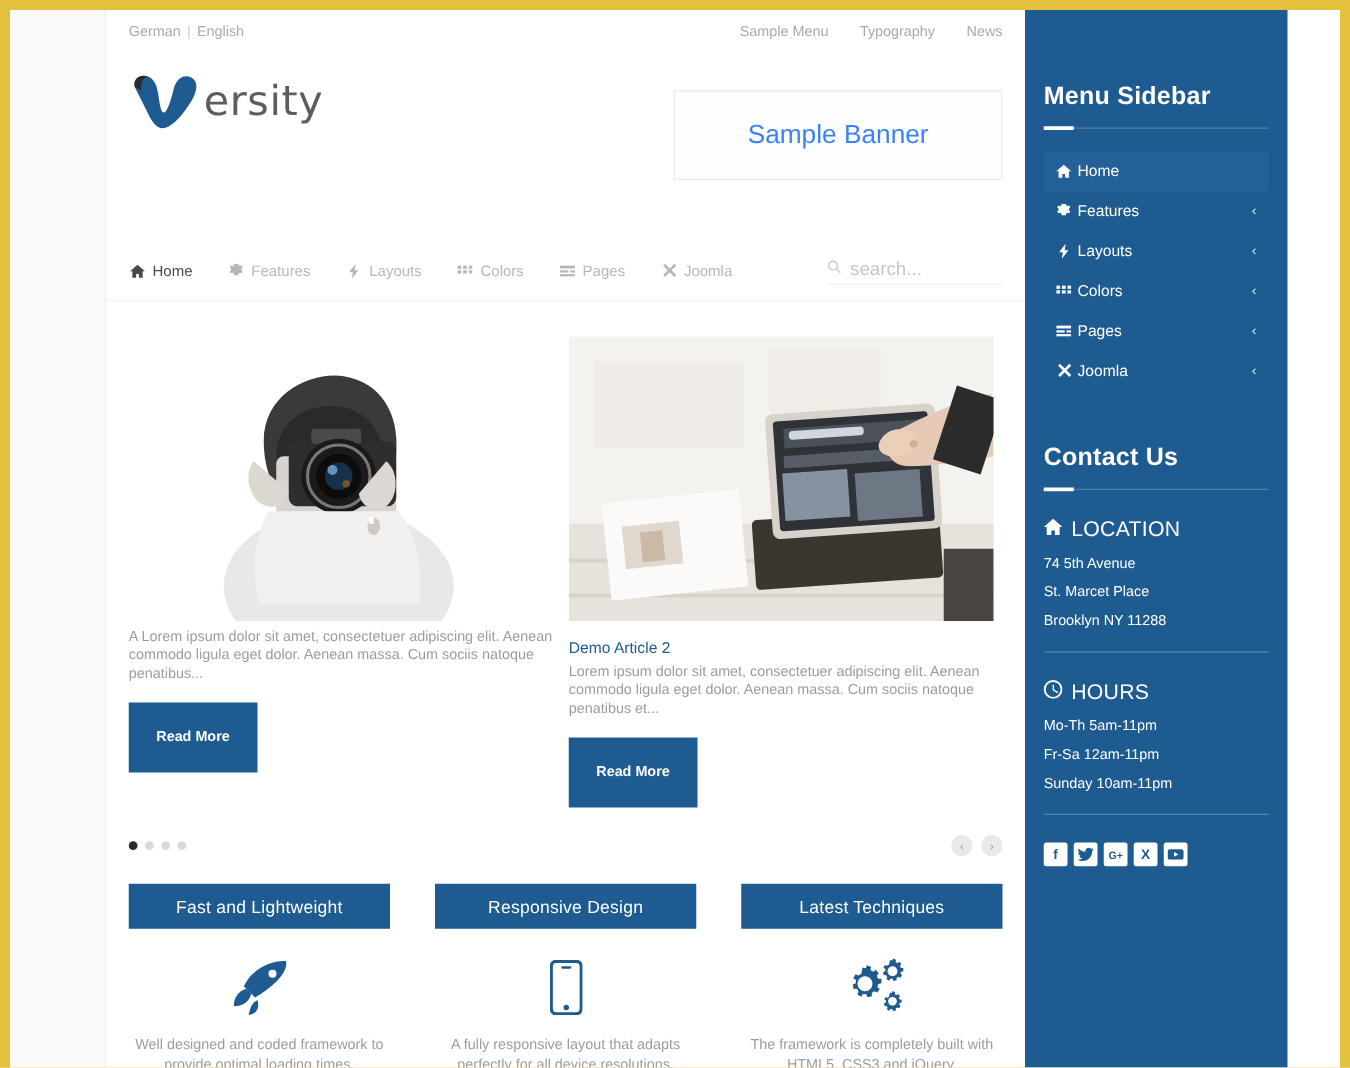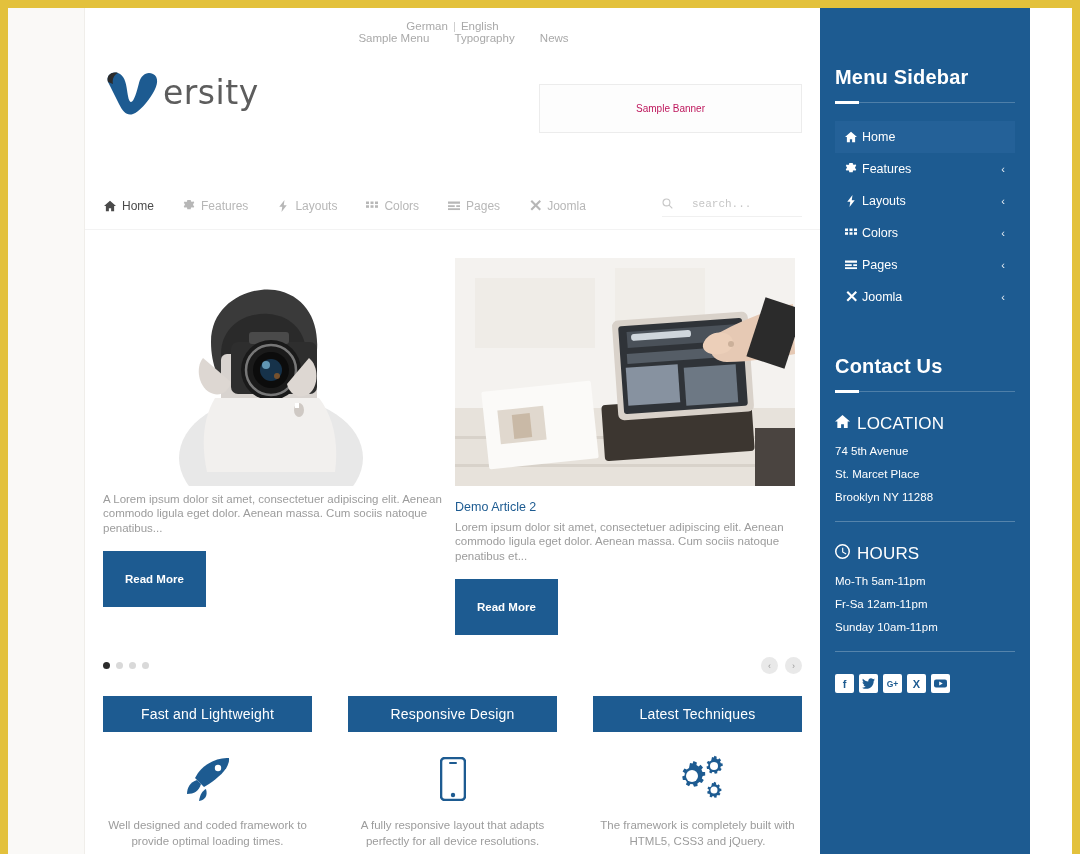--- a/index.html
+++ b/index.html
@@ -25,38 +25,38 @@
     color: #ffffff;
     padding: 18px 15px 0 15px;
     position: relative;
   }
   .rightpad { flex: 1; background: #ffffff; }
 
   
   .topbar {
     display: flex; justify-content: space-between; align-items: center;
     padding: 12px 18px 0 18px;
-    font-size: 11.5px; color: #a9a9a9; flex-direction: column;
+    font-size: 11.5px; color: #a9a9a9;
   }
   .topbar a { color: #a9a9a9; text-decoration: none; }
   .lang span.sep { margin: 0 5px; color: #cccccc; }
   .topnav a { margin-left: 22px; }
 
   
   .headrow { display: flex; align-items: flex-start; padding: 22px 18px 0 18px; }
   .logo { display: flex; align-items: center; }
   .logo svg { display: block; }
   .logo-text { font-size: 33px; color: #5d5d5d; letter-spacing: .5px; margin-left: 2px; font-family: "DejaVu Sans", sans-serif; }
   .banner {
     margin-left: auto;
-    width: 263px; height: 49px;
+    width: 263px; height: 72px;
     border: 1px solid #ececec;
     background: #fdfdfd;
     display: flex; align-items: center; justify-content: center;
-    font-size: 10px; color: #be185d;
+    font-size: 21px; color: #3b82f6;
     margin-top: 18px;
   }
 
   
   .mainnav {
     display: flex; align-items: center;
     padding: 0 18px; margin-top: 62px;
     border-bottom: 1px solid #f3f3f3; padding-bottom: 12px;
   }
   .navitem {
@@ -66,22 +66,22 @@
   }
   .navitem.active { color: #4a4a4a; }
   .navitem .ic { display: inline-flex; width: 13px; height: 13px; align-items: center; justify-content: center; }
   .navitem .ic svg { width: 12px; height: 12px; }
   .search {
     margin-left: auto;
     display: flex; align-items: center; gap: 7px;
     width: 140px; border-bottom: 1px solid #f0f0f0; padding-bottom: 3px;
   }
   .search input {
-    border: none; outline: none; font-size: 11px; color: #b5b5b5;
-    font-family: Liberation Mono, monospace; width: 100%; background: transparent; margin-left: 12px;
+    border: none; outline: none; font-size: 15px; color: #b5b5b5;
+    font-family: Liberation Sans, sans-serif; width: 100%; background: transparent;
   }
   .search input::placeholder { color: #c6c6c6; }
 
   
   .articles { display: flex; gap: 12px; padding: 28px 18px 0 18px; }
   .article { width: 340px; }
   .thumb { width: 100%; height: 228px; position: relative; overflow: hidden; background: #ffffff; }
   .thumb svg { position: absolute; inset: 0; width: 100%; height: 100%; }
   .art-title { font-size: 12.5px; color: #1d5b91; margin-top: 14px; }
   .art-body { font-size: 11.5px; line-height: 1.25; color: #9c9c9c; margin-top: 6px; }

